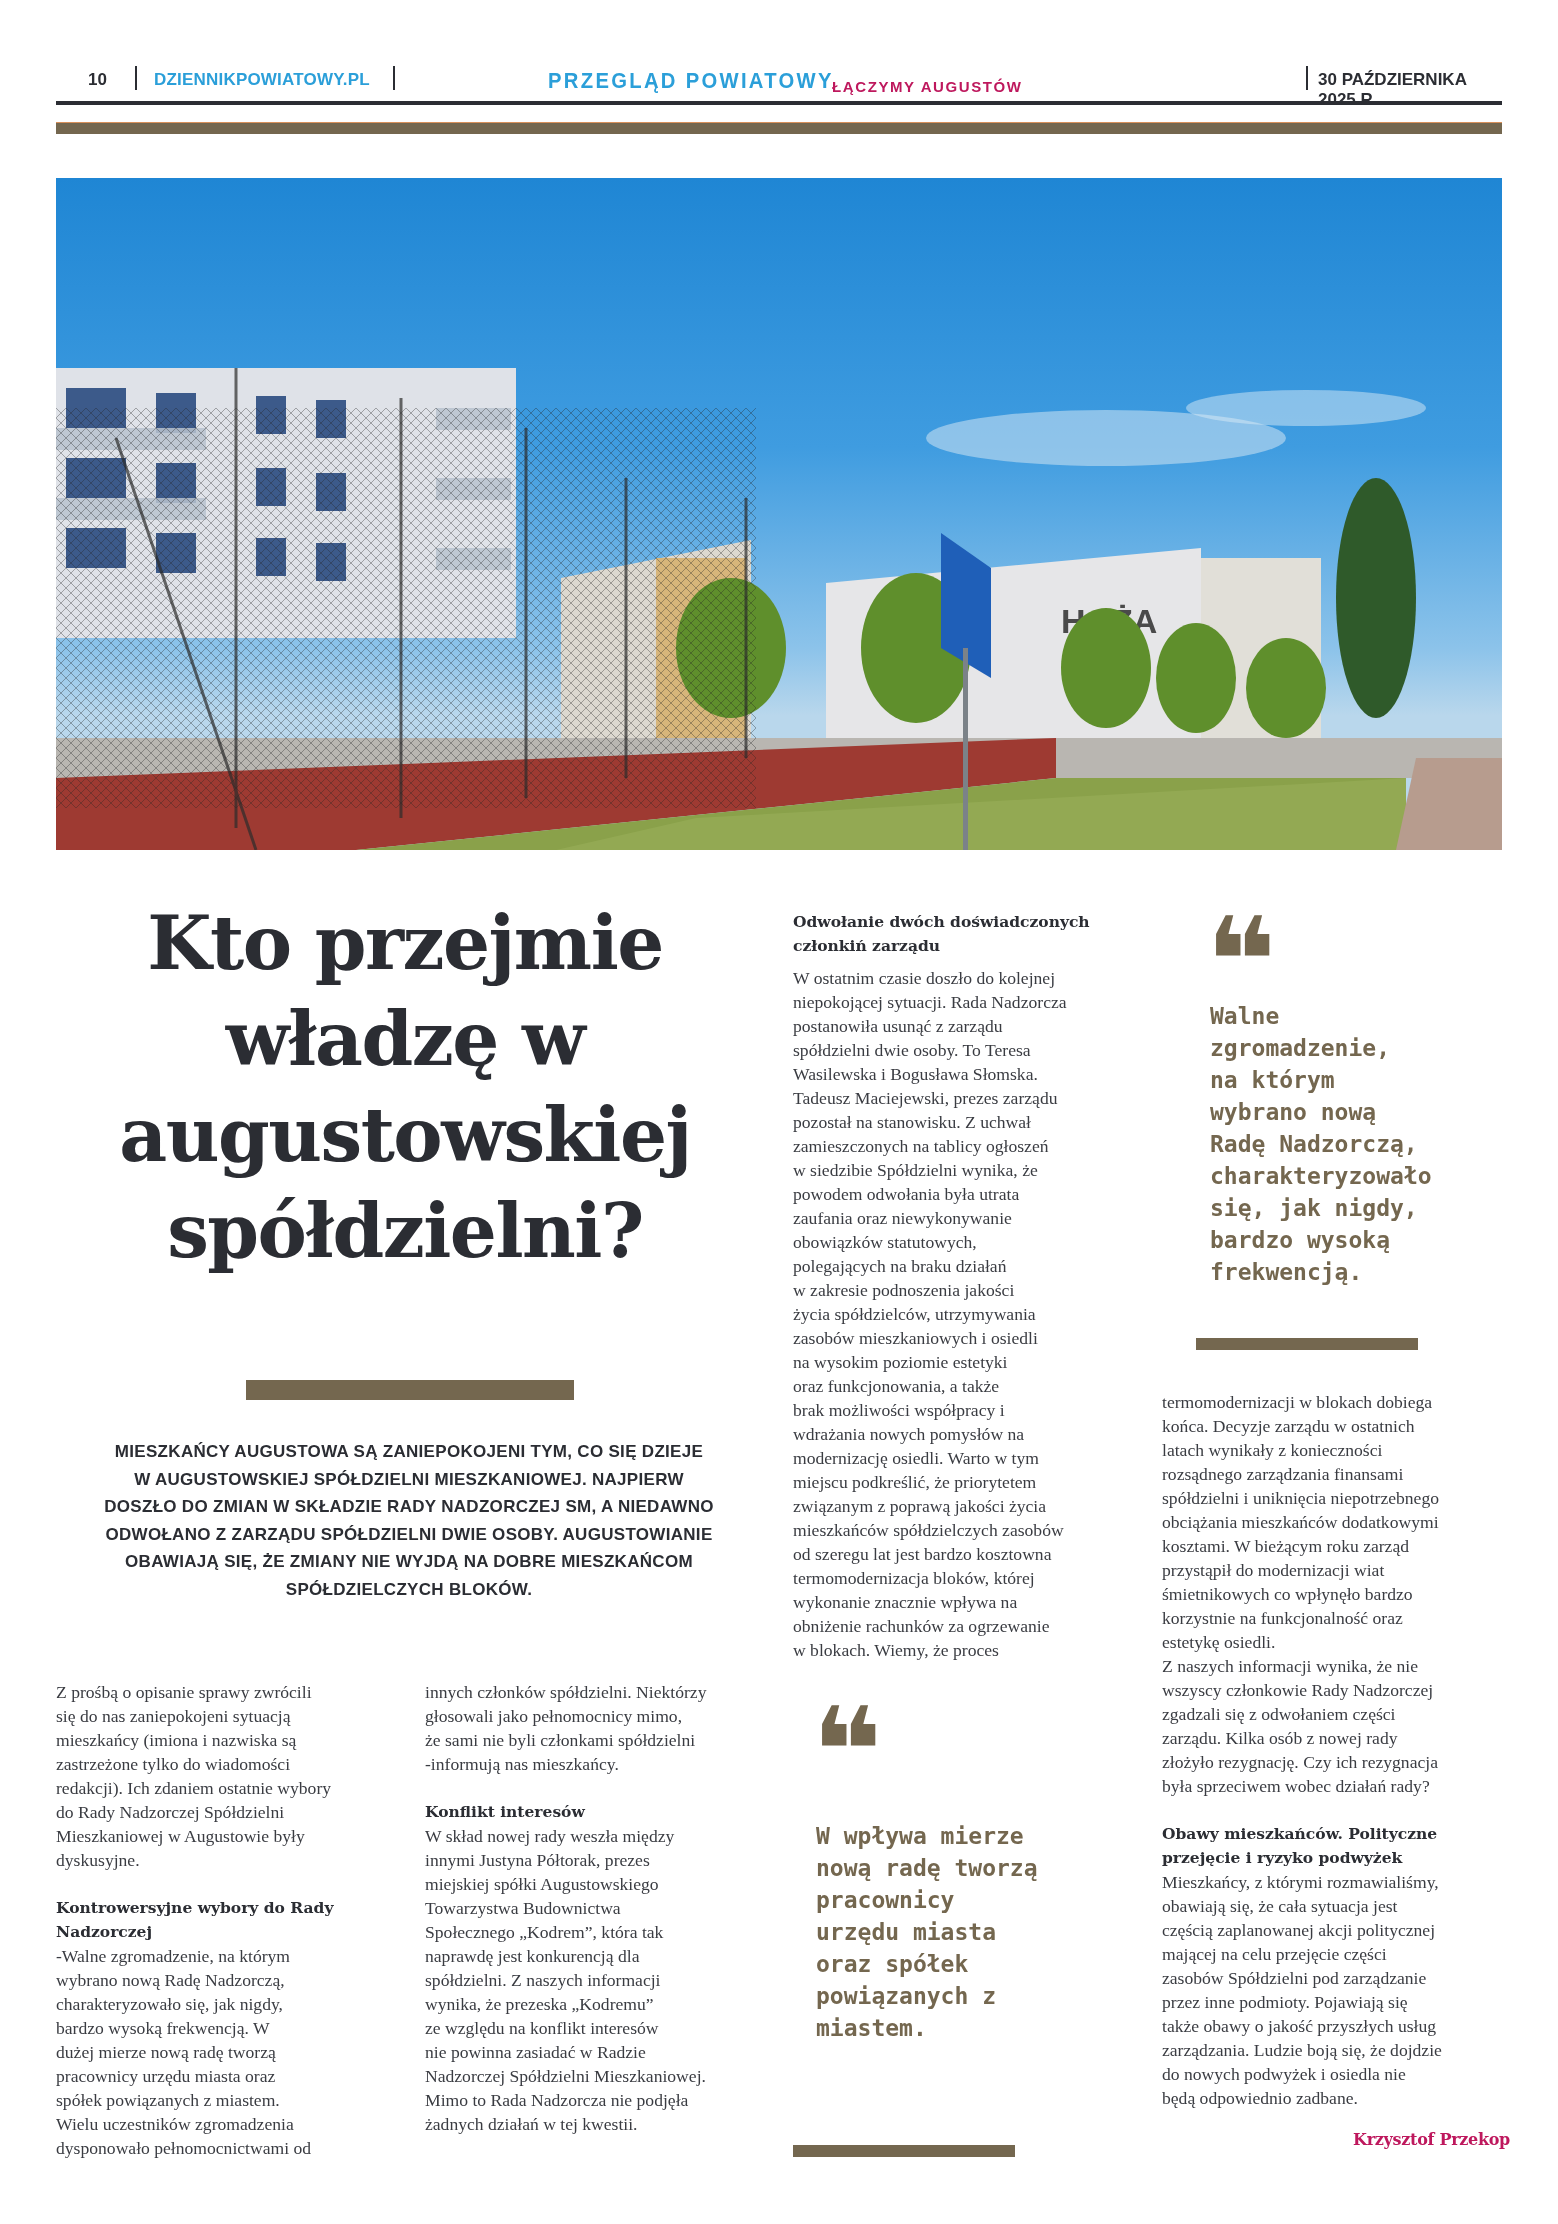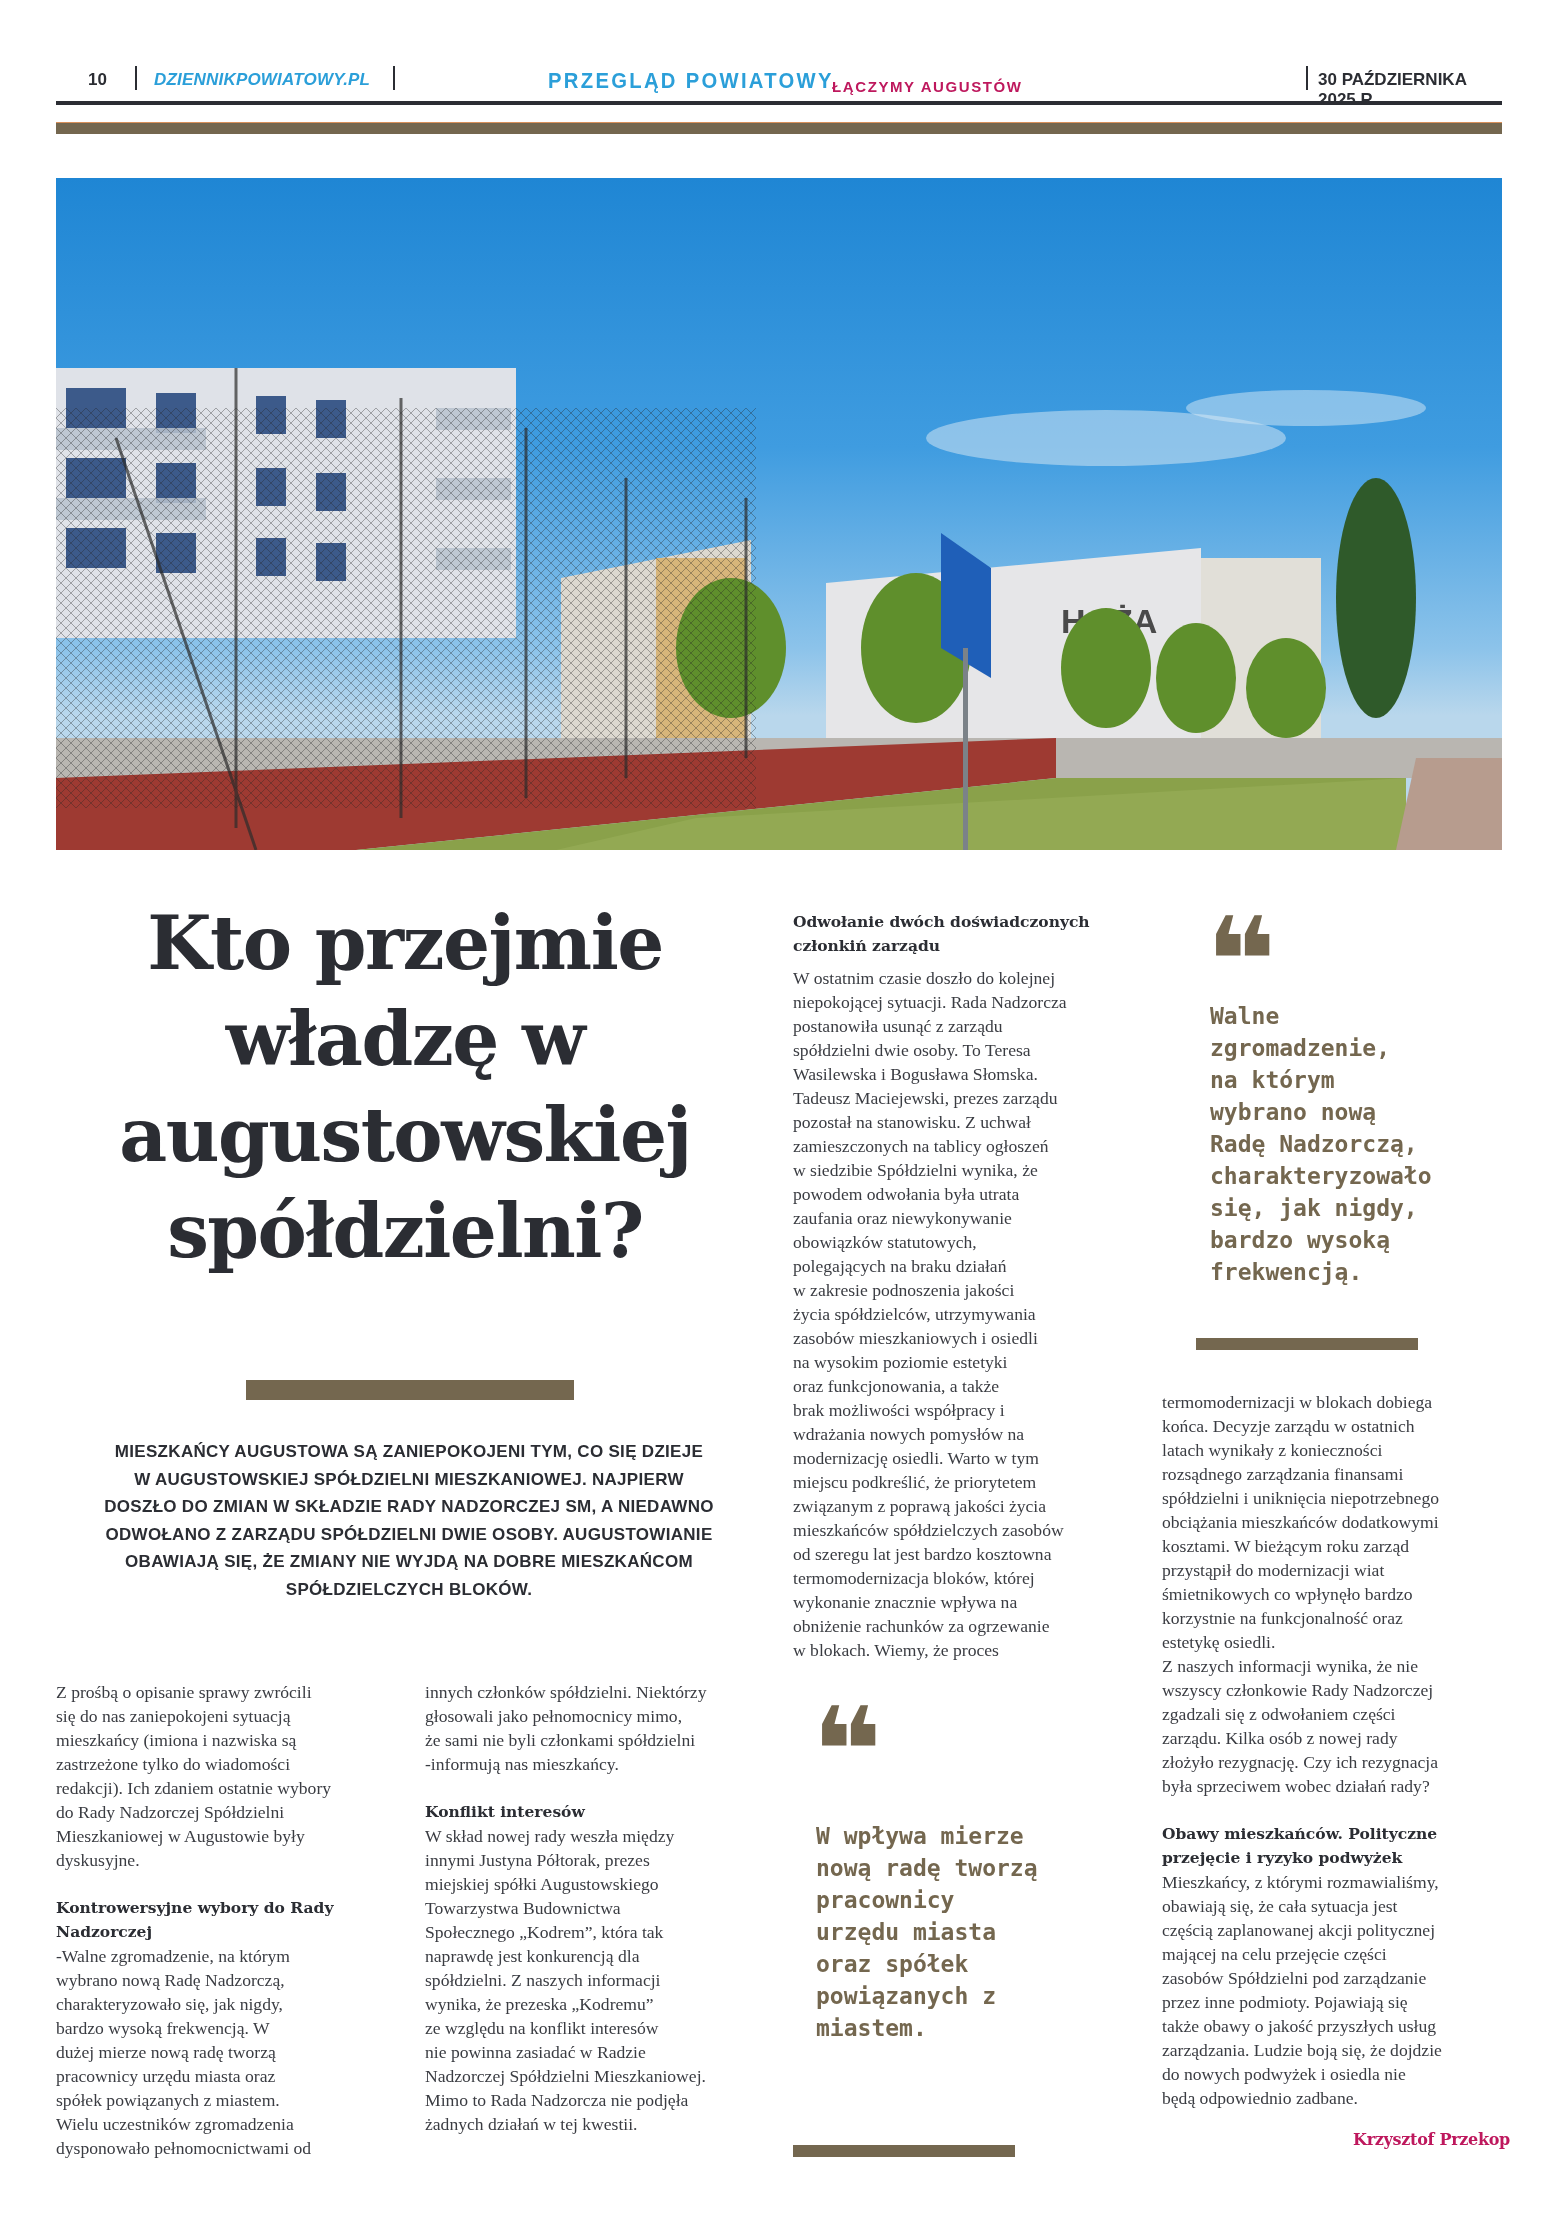--- a/index.html
+++ b/index.html
@@ -3,21 +3,21 @@
 <meta charset="utf-8">
 <style>
   * { box-sizing: border-box; margin: 0; padding: 0; }
   html, body { width: 1558px; height: 2224px; background: #ffffff; overflow: hidden; }
   body { position: relative; font-family: "Liberation Serif", serif; color: #2b2d33; }
 
   
   .masthead { position: absolute; left: 56px; top: 62px; width: 1446px; height: 40px; }
   .page-num { position: absolute; left: 32px; top: 8px; font-family: "Liberation Sans", sans-serif; font-size: 17px; font-weight: bold; color: #2b2d33; text-align: right; }
   .vbar { position: absolute; top: 4px; width: 2px; height: 24px; background: #2b2d33; }
-  .site { position: absolute; left: 98px; top: 8px; font-family: "Liberation Sans", sans-serif; font-size: 17px; font-weight: bold; color: #2b9fd9; letter-spacing: 0.2px; font-style: italic; }
+  .site { position: absolute; left: 98px; top: 8px; font-family: "Liberation Sans", sans-serif; font-size: 17px; font-weight: bold; color: #2b9fd9; letter-spacing: 0.2px; }
   .brand { position: absolute; left: 492px; top: 6px; font-family: "Liberation Sans", sans-serif; font-weight: bold; font-size: 22px; color: #2b9fd9; letter-spacing: 2.5px; transform: scaleX(0.92); transform-origin: left; }
   .tagline { position: absolute; left: 776px; top: 16px; font-family: "Liberation Sans", sans-serif; font-weight: bold; font-size: 15px; color: #be185d; letter-spacing: 1.6px; }
   .date { position: absolute; left: 1262px; top: 8px; font-family: "Liberation Sans", sans-serif; font-size: 17px; font-weight: bold; color: #2b2d33; }
   .rule-dark { position: absolute; left: 56px; top: 101px; width: 1446px; height: 4px; background: #2b2d33; }
   .rule-brown { position: absolute; left: 56px; top: 122px; width: 1446px; height: 12px; background: #74674f; border-top: 1px solid #d9905a; }
 
   
   .photo { position: absolute; left: 56px; top: 178px; width: 1446px; height: 672px; overflow: hidden; background: linear-gradient(180deg, #1f86d4 0%, #3f9ce0 40%, #8cc3ea 70%, #b9d7ec 80%); }
   .photo svg { position: absolute; left: 0; top: 0; width: 100%; height: 100%; }
 

